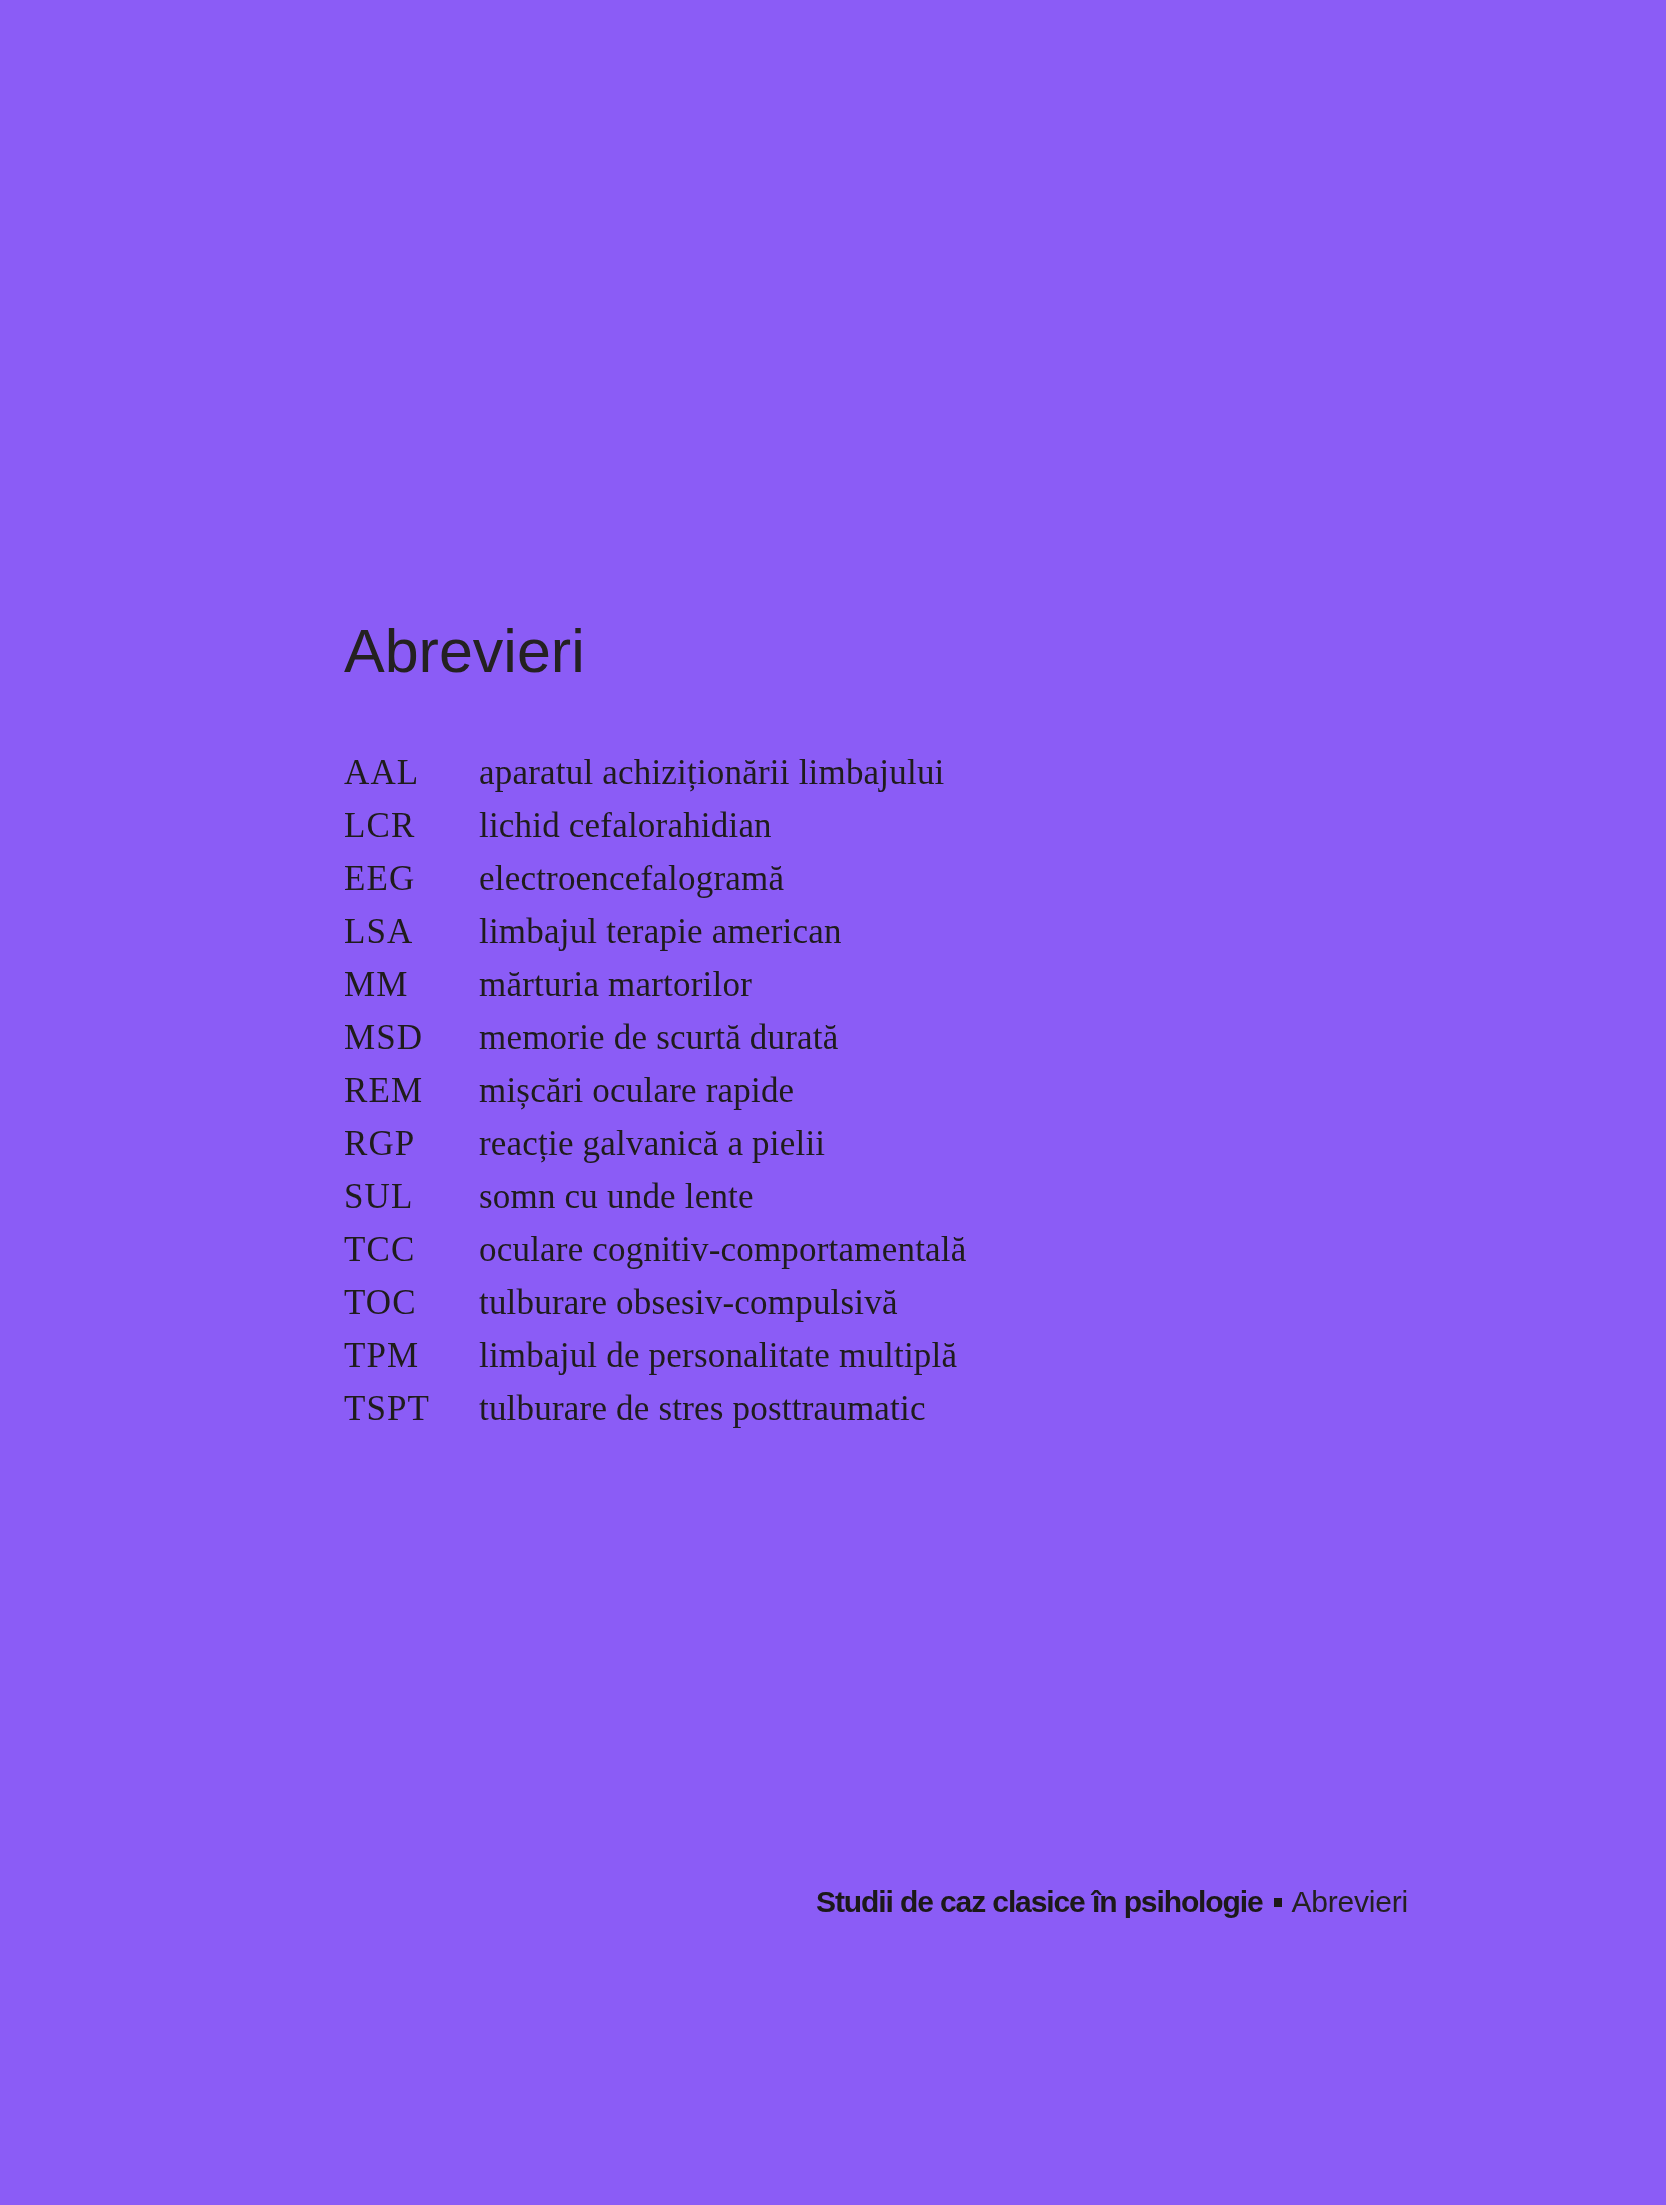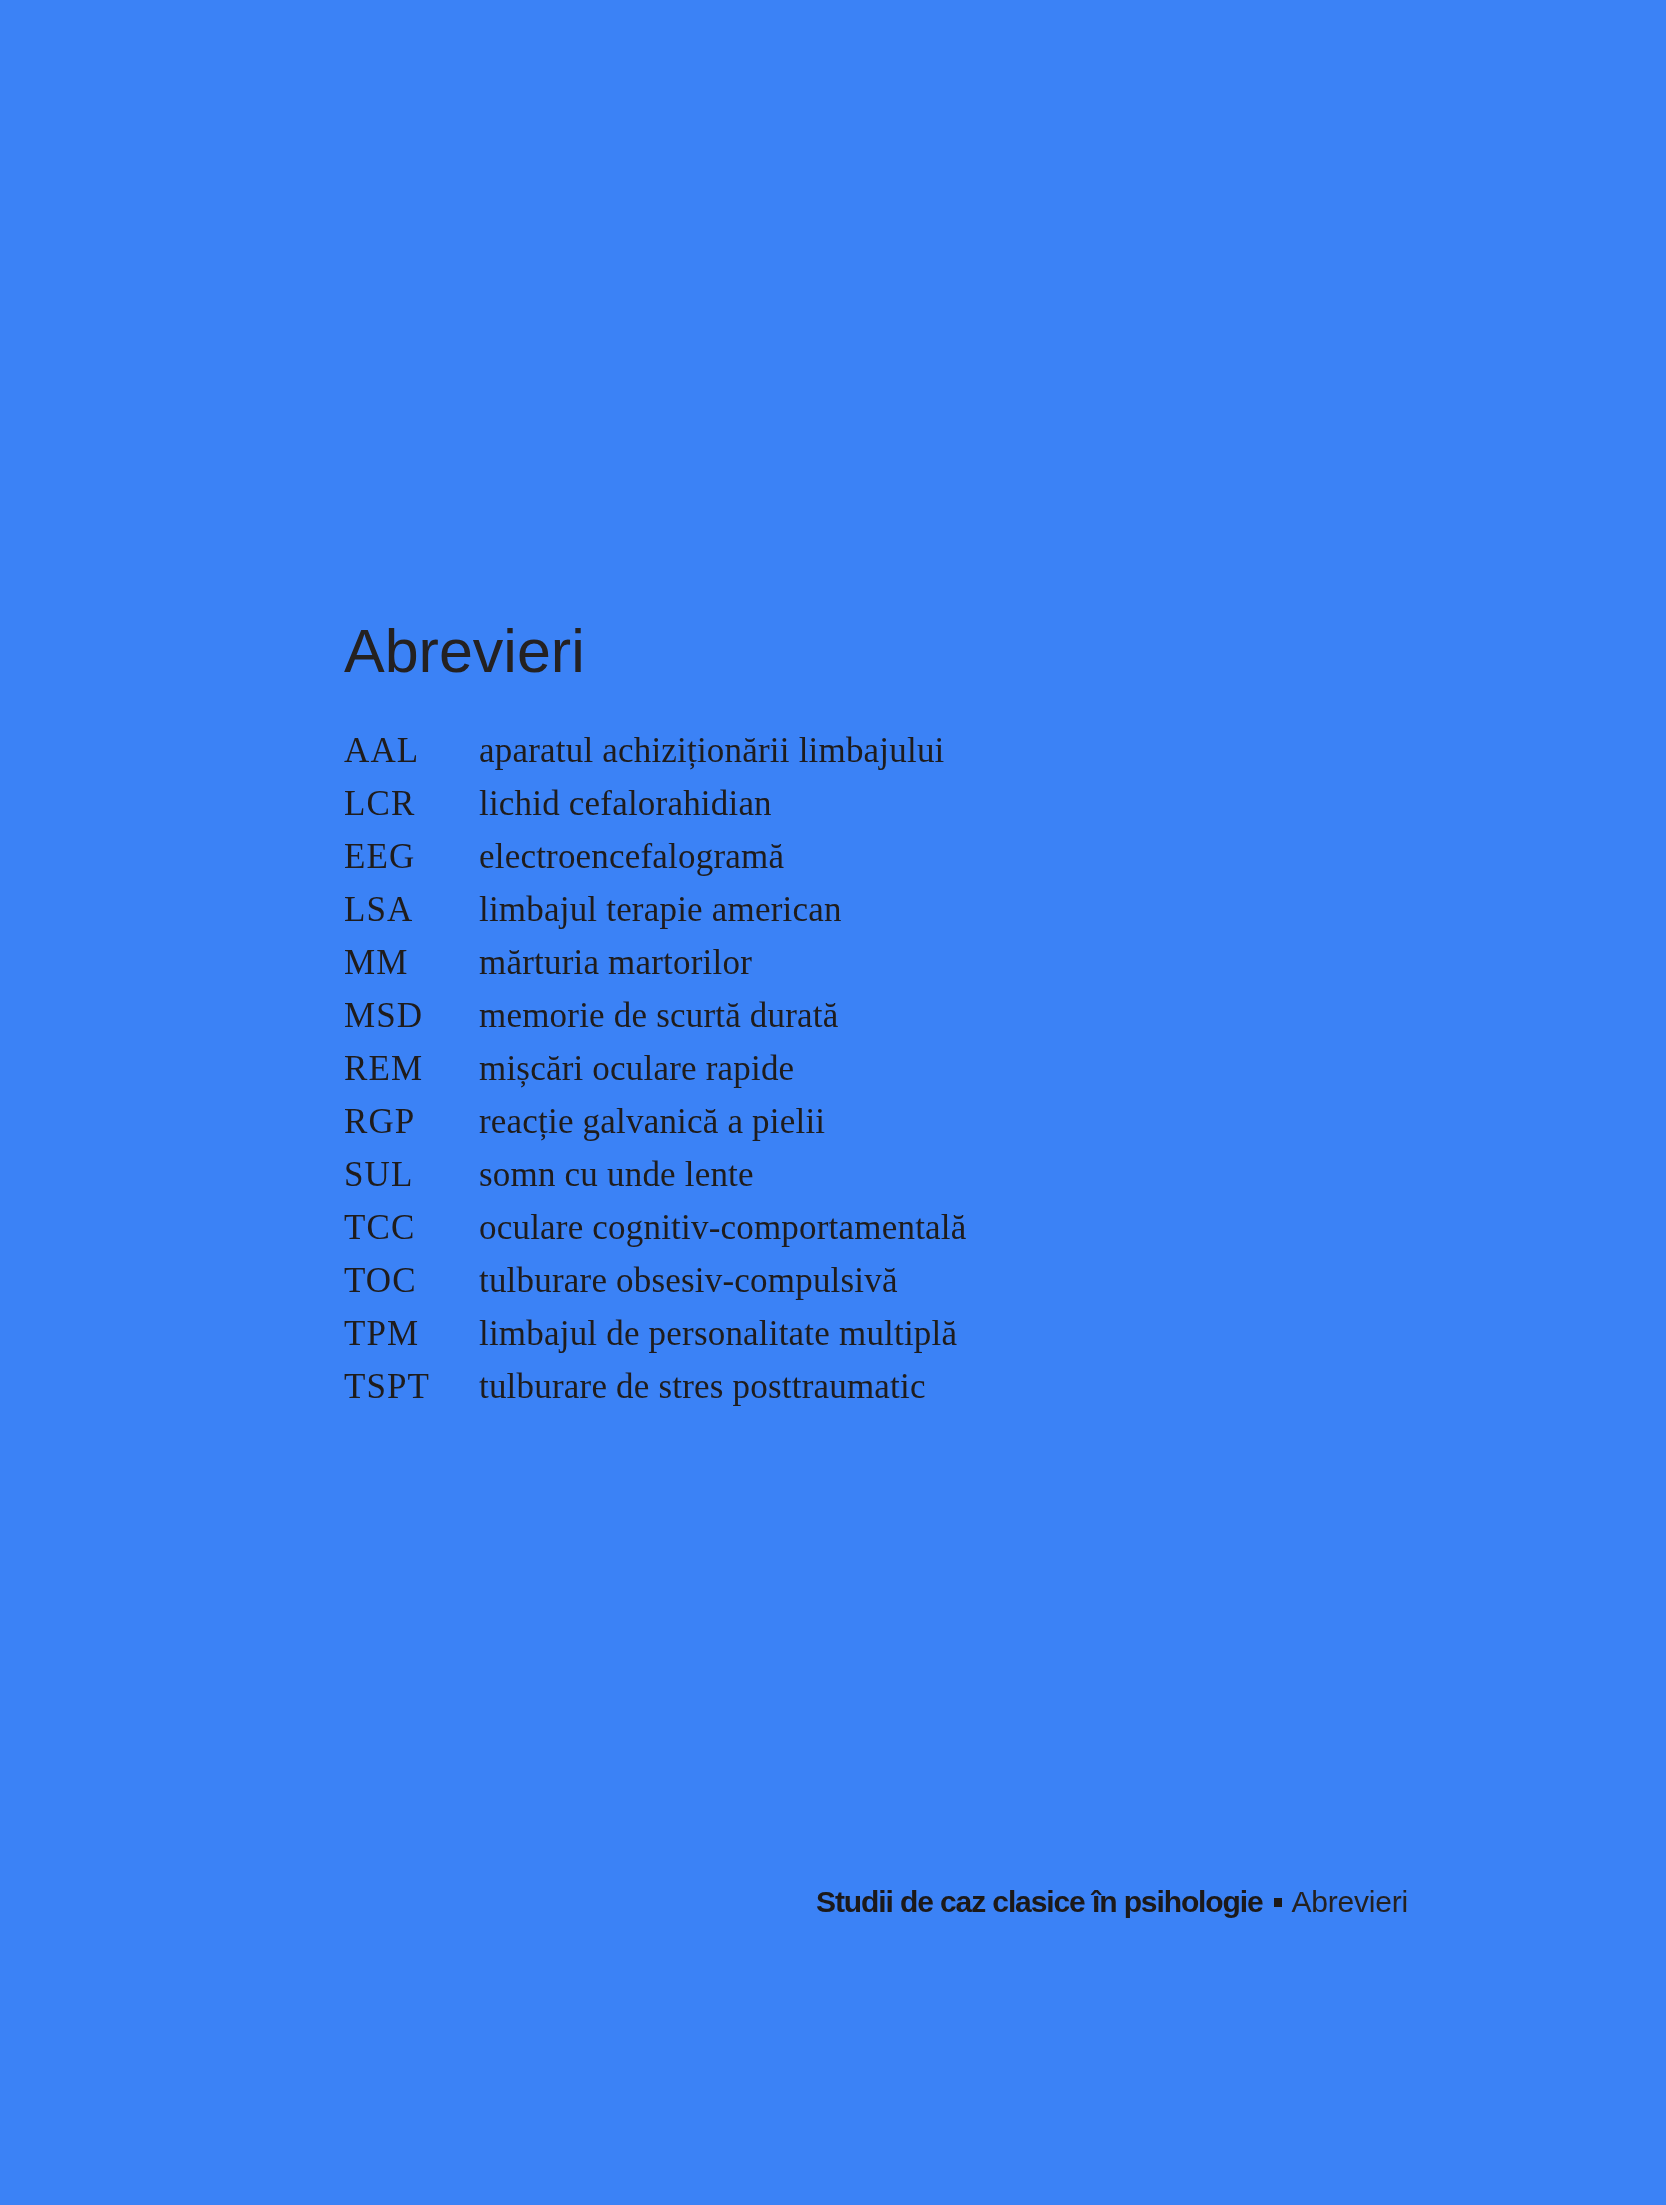--- a/index.html
+++ b/index.html
@@ -4,41 +4,41 @@
 <style>
   html, body {
     margin: 0;
     padding: 0;
     background: #e8e8e8;
   }
   .page {
     position: relative;
     width: 1666px;
     height: 2205px;
-    background: #3b82f6;
+    background: #8b5cf6;
     overflow: hidden;
     font-family: "Liberation Serif", serif;
     color: #1f1c1c;
   }
   .page-title {
     position: absolute;
     left: 344px;
     top: 580px;
     font-family: "Liberation Sans", sans-serif;
     font-size: 61px;
     font-weight: 400;
     line-height: 1;
     letter-spacing: 0px;
     color: #242121;
     white-space: nowrap;
   }
   .abbr-list {
     position: absolute;
     left: 344px;
-    top: 724px;
+    top: 746px;
     width: 836px;
   }
   .abbr-row {
     height: 53px;
     line-height: 53px;
     white-space: nowrap;
     font-size: 35px;
   }
   .abbr-code {
     display: inline-block;

